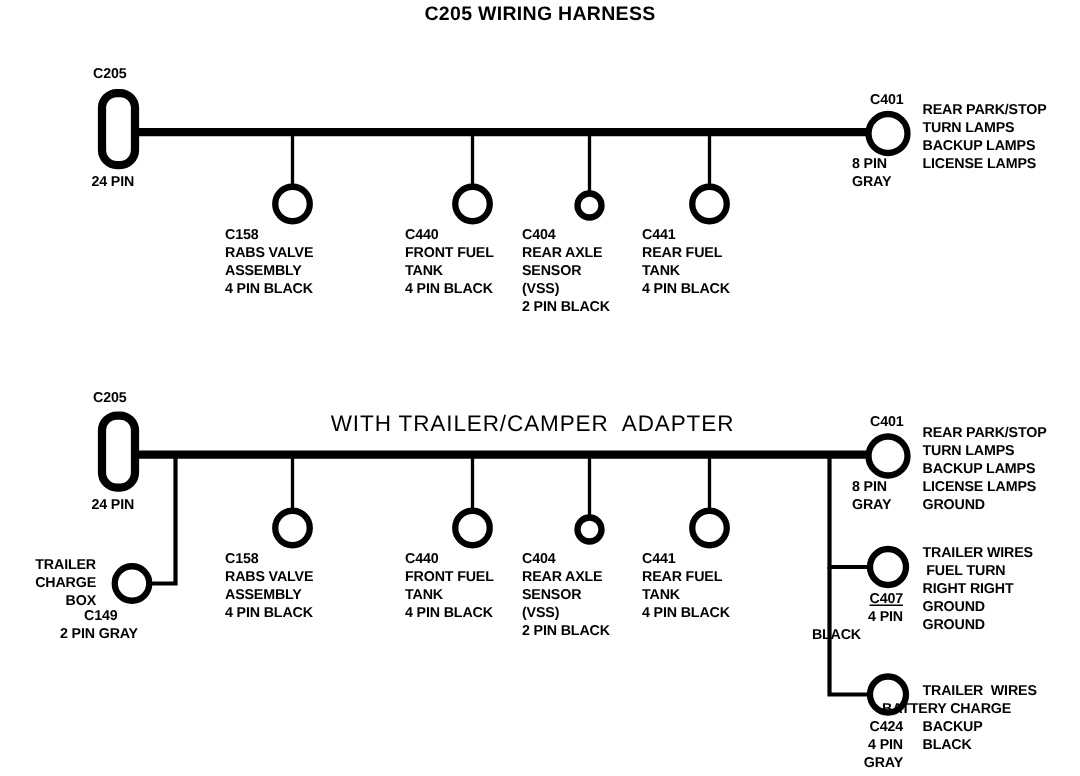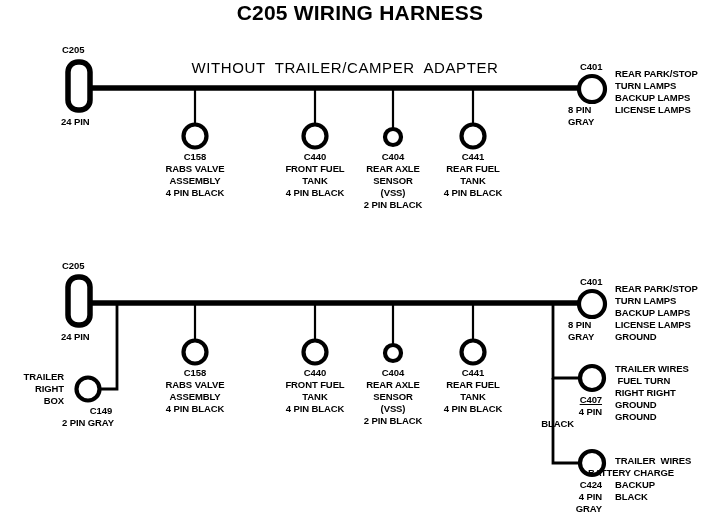--- a/index.html
+++ b/index.html
@@ -26,38 +26,38 @@
     width: 720px;
     height: 517px;
   }
   .txt {
     position: absolute;
     white-space: pre;
     line-height: 1.02;
     font-family: "Liberation Sans", sans-serif;
   }
   .title-main {
-    font-size: 21px;
+    font-size: 13px;
     font-weight: bold;
     letter-spacing: 0.2px;
     text-align: center;
   }
   .section-title {
     font-size: 15px;
     font-weight: normal;
     letter-spacing: 0.6px;
     text-align: center;
   }
   .lbl {
     font-size: 9.5px;
     font-weight: bold;
     letter-spacing: -0.1px;
   }
   .lbl-c {
-    text-align: center;
+    text-align: left;
   }
   .lbl-r {
     text-align: right;
   }
   .lbl-l {
     text-align: left;
   }
 </style>
 </head>
 <body>
@@ -106,21 +106,20 @@
       <polyline points="553,303 553,378 580,378" stroke-width="2.8"></polyline>
       <polyline points="553,378 553,463 580,463" stroke-width="2.8"></polyline>
 
       <circle cx="592" cy="378" r="12" stroke-width="4.2" fill="#ffffff"></circle>
       <circle cx="592" cy="463" r="12" stroke-width="4.2" fill="#ffffff"></circle>
     </g>
   </svg>
 
   <div class="txt title-main" style="left:180px; top:2px; width:360px;">C205 WIRING HARNESS</div>
 
-  <div class="txt section-title" style="left:175px; top:60px; width:340px;">WITHOUT  TRAILER/CAMPER  ADAPTER</div>
 
   <div class="txt lbl lbl-l" style="left:62px; top:45px;">C205</div>
   <div class="txt lbl lbl-l" style="left:61px; top:117px;">24 PIN</div>
 
   <div class="txt lbl lbl-c" style="left:150px; top:152px; width:90px;">C158</div>
   <div class="txt lbl lbl-c" style="left:150px; top:164px; width:90px;">RABS VALVE</div>
   <div class="txt lbl lbl-c" style="left:150px; top:176px; width:90px;">ASSEMBLY</div>
   <div class="txt lbl lbl-c" style="left:150px; top:188px; width:90px;">4 PIN BLACK</div>
 
   <div class="txt lbl lbl-c" style="left:270px; top:152px; width:90px;">C440</div>
@@ -141,28 +140,29 @@
 
   <div class="txt lbl lbl-l" style="left:580px; top:62px;">C401</div>
   <div class="txt lbl lbl-l" style="left:568px; top:105px;">8 PIN</div>
   <div class="txt lbl lbl-l" style="left:568px; top:117px;">GRAY</div>
 
   <div class="txt lbl lbl-l" style="left:615px; top:69px;">REAR PARK/STOP</div>
   <div class="txt lbl lbl-l" style="left:615px; top:81px;">TURN LAMPS</div>
   <div class="txt lbl lbl-l" style="left:615px; top:93px;">BACKUP LAMPS</div>
   <div class="txt lbl lbl-l" style="left:615px; top:105px;">LICENSE LAMPS</div>
 
+  <div class="txt section-title" style="left:195px; top:275px; width:320px;">WITH TRAILER/CAMPER  ADAPTER</div>
 
   <div class="txt lbl lbl-l" style="left:62px; top:261px;">C205</div>
   <div class="txt lbl lbl-l" style="left:61px; top:332px;">24 PIN</div>
 
   <div class="txt lbl lbl-r" style="left:4px; top:372px; width:60px;">TRAILER</div>
-  <div class="txt lbl lbl-r" style="left:4px; top:384px; width:60px;">RIGHT</div>
+  <div class="txt lbl lbl-r" style="left:4px; top:384px; width:60px;">CHARGE</div>
   <div class="txt lbl lbl-r" style="left:4px; top:396px; width:60px;">BOX</div>
-  <div class="txt lbl lbl-c" style="left:66px; top:406px; width:70px;">C149</div>
+  <div class="txt lbl lbl-c" style="left:56px; top:406px; width:70px;">C149</div>
   <div class="txt lbl lbl-c" style="left:40px; top:418px; width:96px;">2 PIN GRAY</div>
 
   <div class="txt lbl lbl-c" style="left:150px; top:368px; width:90px;">C158</div>
   <div class="txt lbl lbl-c" style="left:150px; top:380px; width:90px;">RABS VALVE</div>
   <div class="txt lbl lbl-c" style="left:150px; top:392px; width:90px;">ASSEMBLY</div>
   <div class="txt lbl lbl-c" style="left:150px; top:404px; width:90px;">4 PIN BLACK</div>
 
   <div class="txt lbl lbl-c" style="left:270px; top:368px; width:90px;">C440</div>
   <div class="txt lbl lbl-c" style="left:270px; top:380px; width:90px;">FRONT FUEL</div>
   <div class="txt lbl lbl-c" style="left:270px; top:392px; width:90px;">TANK</div>

